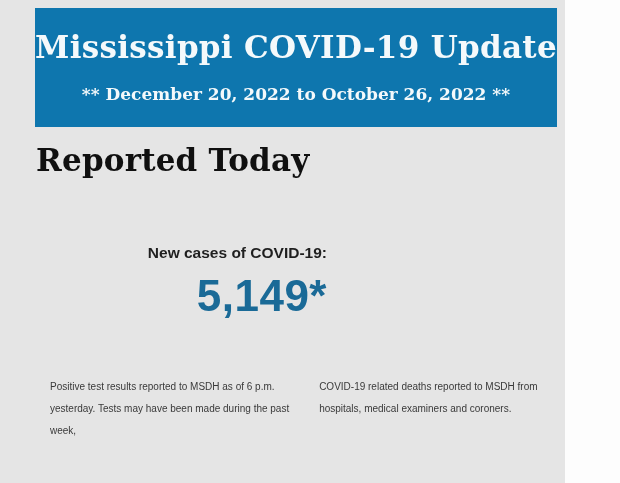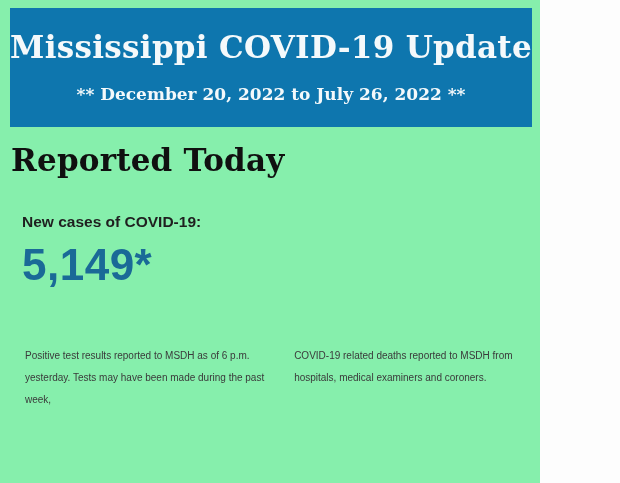--- a/index.html
+++ b/index.html
@@ -5,22 +5,23 @@
   html, body {
     margin: 0;
     padding: 0;
     background: #fdfdfd;
     font-family: "Liberation Sans", sans-serif;
   }
   .page {
     position: relative;
     width: 540px;
     height: 483px;
-    background: #86efac;
+    background: #e5e5e5;
     overflow: hidden;
+    padding-left: 25px;
   }
   .banner {
     margin: 8px 8px 0 10px;
     height: 119px;
     display: flex;
     flex-direction: column;
     align-items: center;
     justify-content: center;
     gap: 21px;
     text-align: center;
@@ -48,21 +49,22 @@
     line-height: 1.05;
     color: #101010;
     letter-spacing: 0.2px;
   }
   .stats-row {
     display: flex;
     margin-top: 35px;
   }
   .stat-col {
     width: 280px;
-    text-align: left;
+    text-align: right;
+    margin-top: 31px;
   }
   .stat-col.cases { margin-left: 22px; }
   .stat-col.deaths { margin-left: 18px; }
   .stat-label {
     font-size: 15.5px;
     font-weight: bold;
     color: #1f1f1f;
     line-height: 20px;
   }
   .stat-value {
@@ -86,21 +88,21 @@
   .desc.cases { margin-left: 25px; width: 278px; }
   .desc.deaths { margin-left: 25px; width: 280px; }
 </style>
 </head>
 <body>
 
 <div class="page">
 
   <header class="banner" style="background-color: rgb(14, 118, 174);">
     <h1 class="banner-title" style="color: rgb(244, 249, 251);">Mississippi COVID-19 Update</h1>
-    <p class="banner-dates" style="color: rgb(244, 249, 251);">** December 20, 2022 to July 26, 2022 **</p>
+    <p class="banner-dates" style="color: rgb(244, 249, 251);">** December 20, 2022 to October 26, 2022 **</p>
   </header>
 
   <main>
     <h2 class="section-title">Reported Today</h2>
 
     <div class="stats-row">
       <div class="stat-col cases">
         <div class="stat-label">New cases of COVID-19:</div>
         <div class="stat-value" style="color: rgb(26, 106, 151);">5,149*</div>
       </div>

